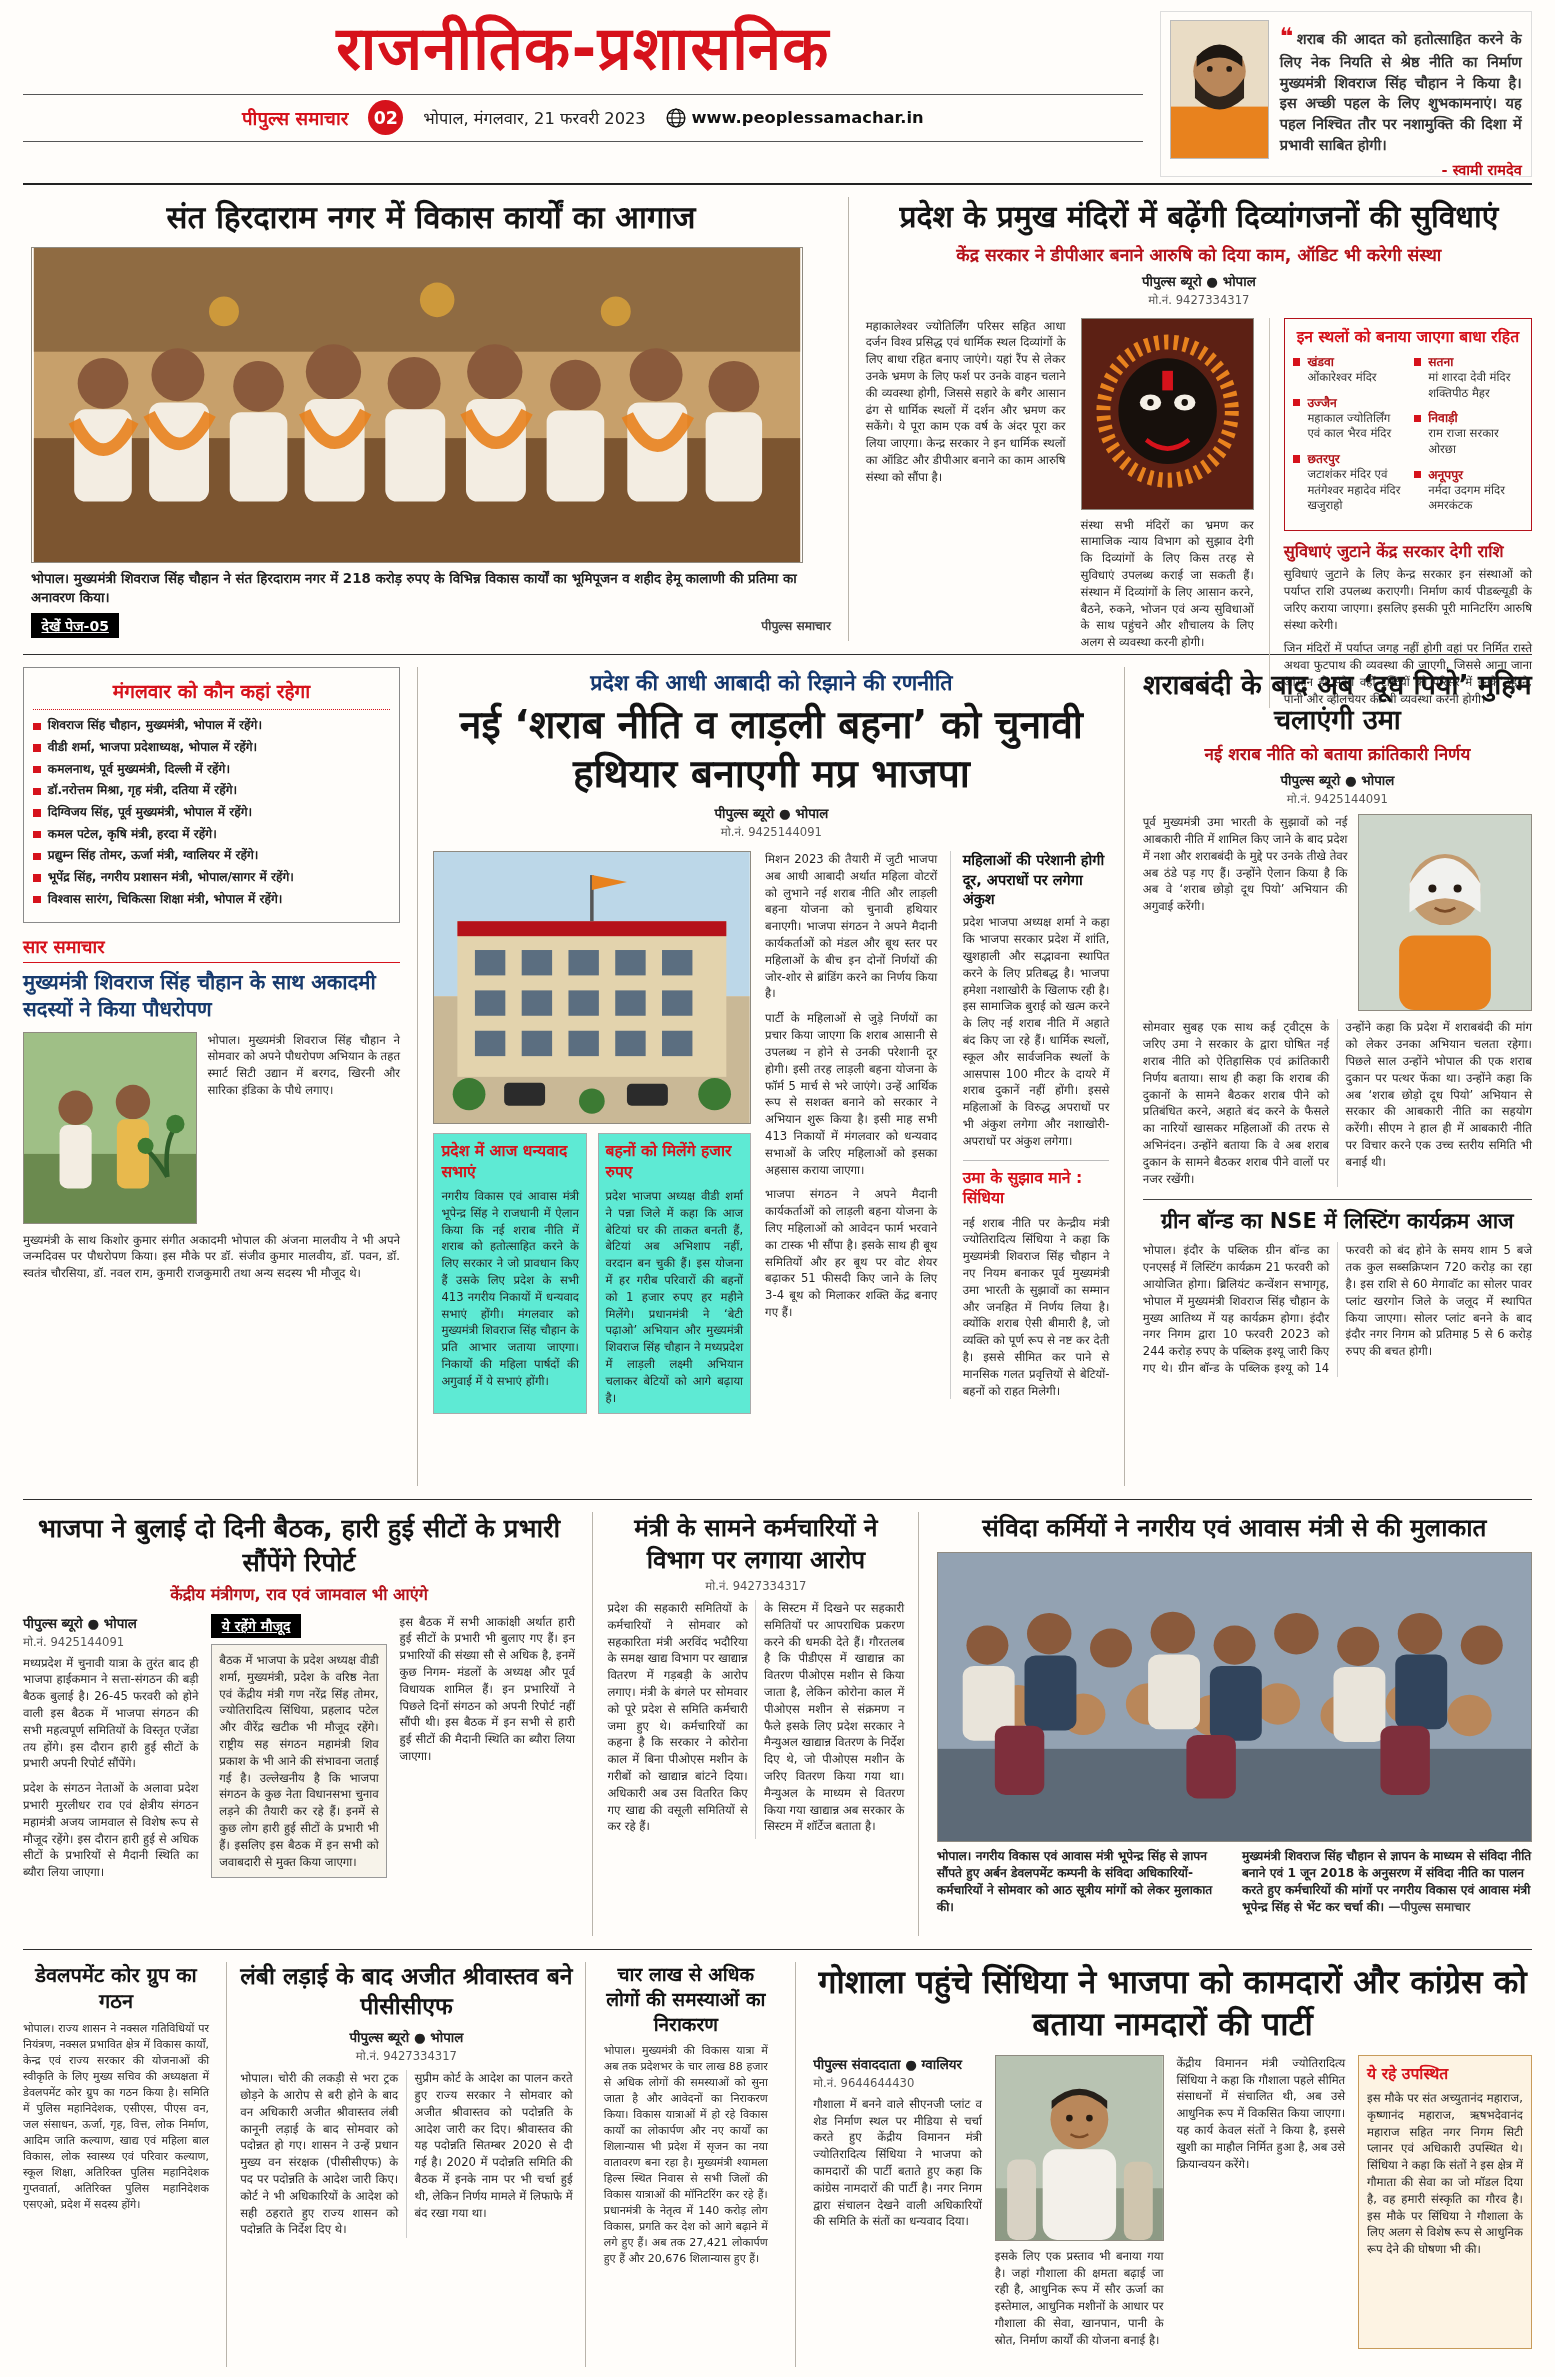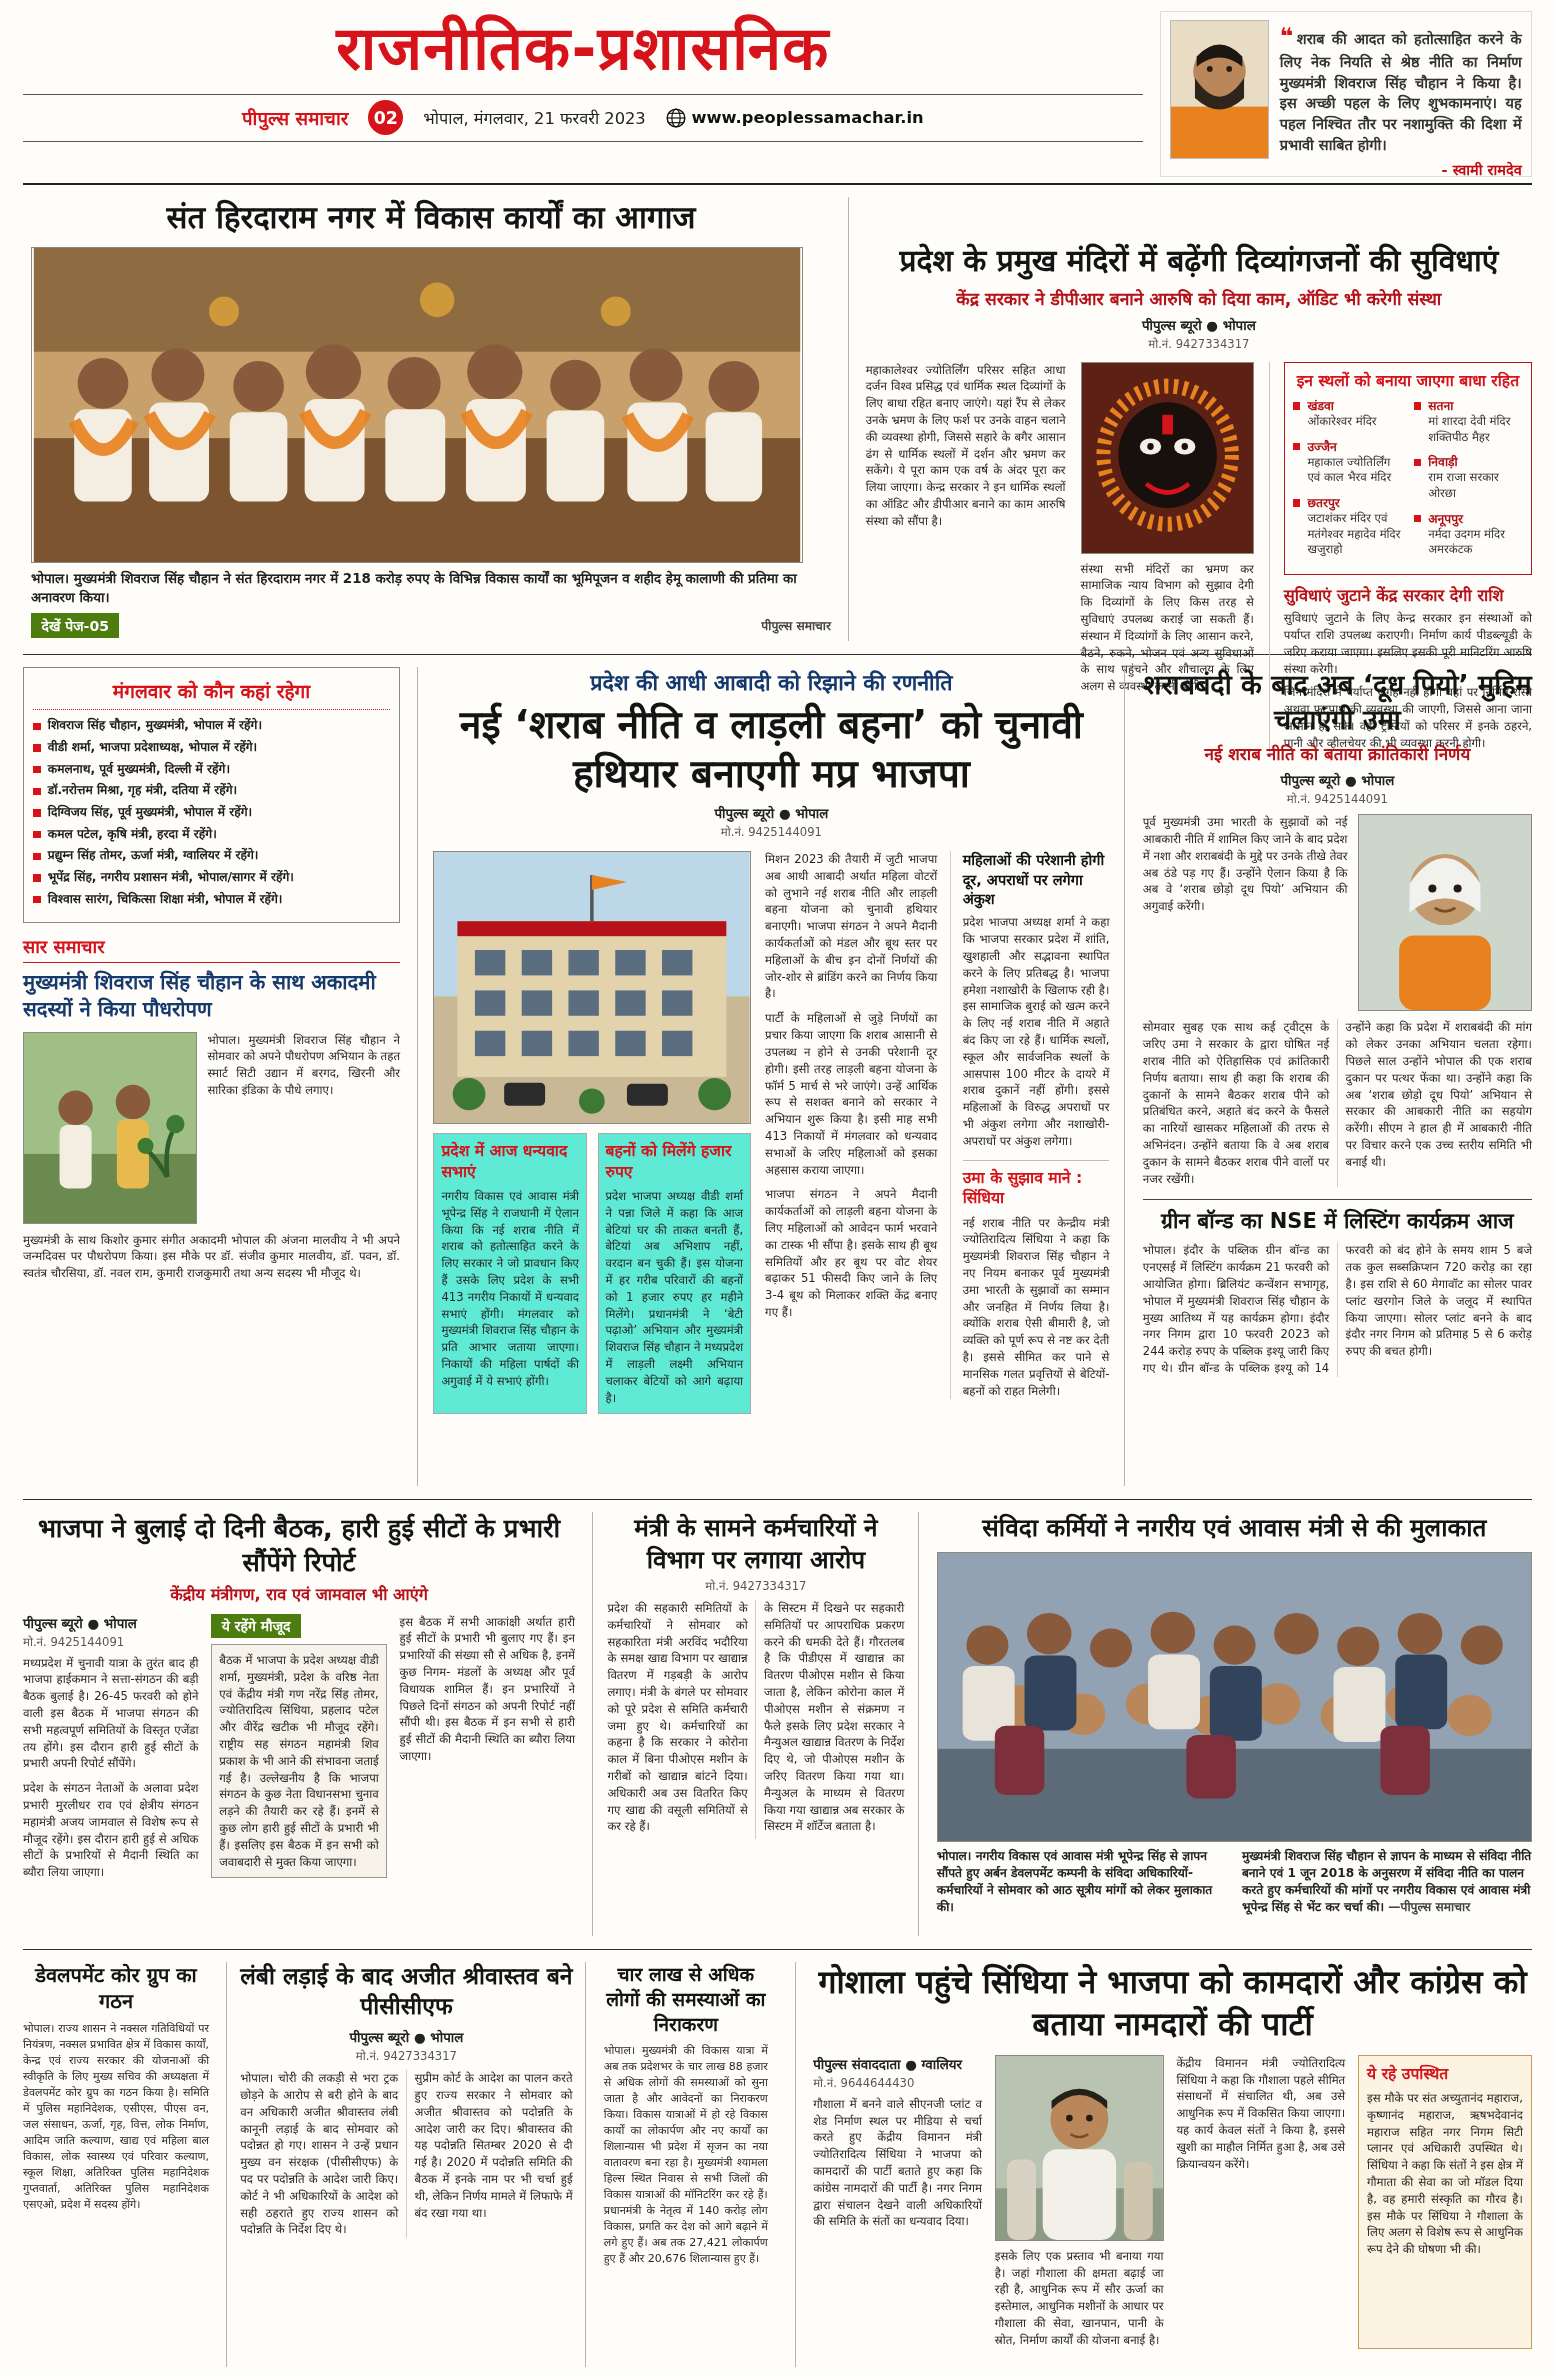--- a/index.html
+++ b/index.html
@@ -30,35 +30,35 @@
   .row { display:flex; gap:17.4px; padding:12.8px 0; border-bottom:1.7px solid #2e2e2e; }
   .vsep { border-left:0.6px solid #b9b4ab; }
   .headline { font-weight:bold; color:#141414; text-align:center; line-height:1.3; }
   .kicker { font-weight:bold; color:#14376e; text-align:center; }
   .subhead { font-weight:bold; color:#b5121a; text-align:center; }
   .byline { font-weight:bold; font-size:13.4px; text-align:center; color:#222; margin-top:5.8px; }
   .phone { font-size:11.6px; color:#555; text-align:center; margin-top:2.3px; }
   .body-text { font-size:11.6px; line-height:1.45; text-align:justify; color:#262626; }
   .body-text + .body-text { margin-top:8.1px; }
   .cols-2 { column-count:2; column-gap:16.3px; column-rule:0.6px solid #ccc; }
-  .chip { background:#4d7c0f; color:#fff; font-weight:bold; display:inline-block; padding:2.9px 10.5px; font-size:14px; }
+  .chip { background:#000000; color:#fff; font-weight:bold; display:inline-block; padding:2.9px 10.5px; font-size:14px;text-decoration:underline; }
   .box-title { color:#d6121b; font-weight:bold; font-size:15.7px; line-height:1.3; margin-bottom:5.8px; }
   .sq { display:inline-block; width:7.5px; height:7.5px; background:#d6121b; flex:none; margin-top:5.2px; margin-right:7px; }
   .photo { border:0.6px solid #8f8a80; display:block; }
   svg { display:block; }
 
   
   .row1 { height:470px; }
   .lead-art { width:808px;padding-left:8px; }
   .lead-art .headline { font-size:31px; margin-bottom:9.3px; }
   .lead-caption { font-size:13.4px; font-weight:bold; line-height:1.4; margin-top:7px; color:#222; }
   .lead-footer { display:flex; justify-content:space-between; align-items:center; margin-top:5.8px; }
   .credit { font-size:12.2px; font-weight:bold; color:#444; }
   .temples-art { flex:1; padding-left:16.3px; }
-  .temples-art .headline { font-size:30px;margin-top:44px; }
+  .temples-art .headline { font-size:30px; }
   .temples-art .subhead { font-size:17.4px; margin-top:5.8px; }
   .temples-cols { display:flex; gap:15px; margin-top:10.5px; }
   .tcol-a { width:30%; }
   .tcol-b { width:26%; }
   .tcol-c { flex:1; border-left:0.6px solid #c9c4ba; padding-left:14px; }
   .loc-box { border:0.6px solid #b5121a; padding:8.1px; }
   .loc-grid { display:flex; gap:11.6px; }
   .loc-col { flex:1; }
   .loc-item { display:flex; margin-bottom:8.1px; }
   .loc-city { font-weight:bold; color:#b01217; font-size:12.2px; display:block; }

